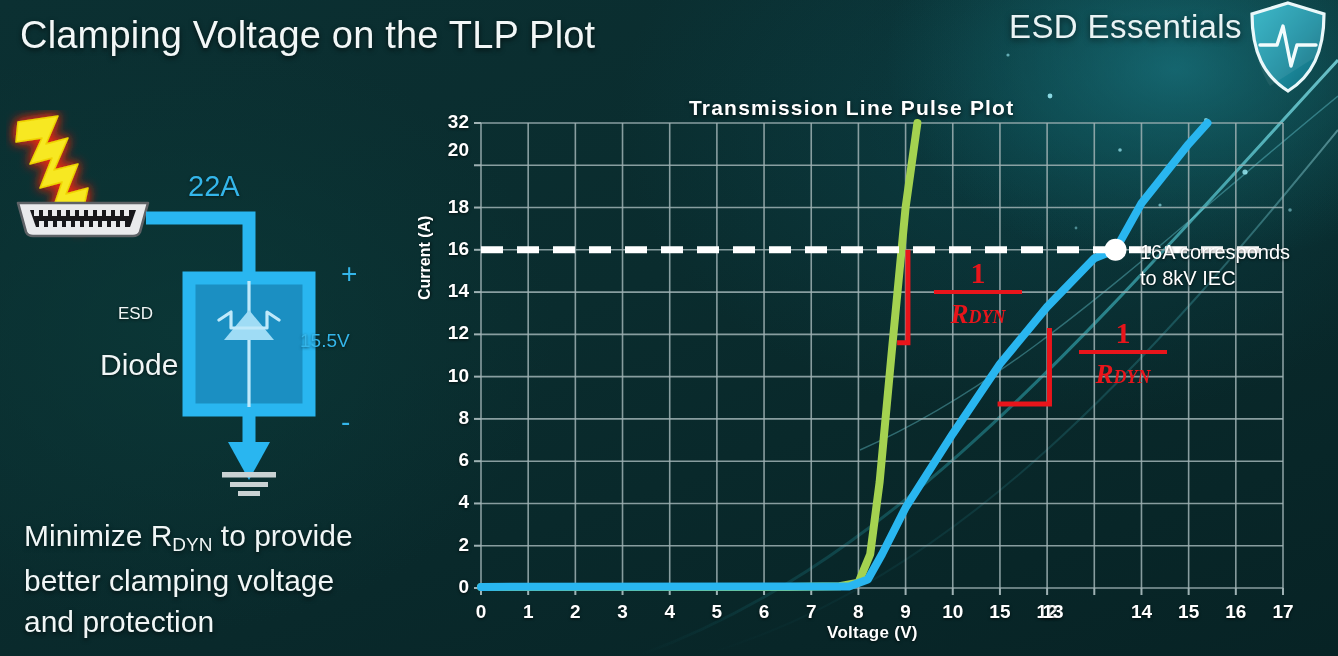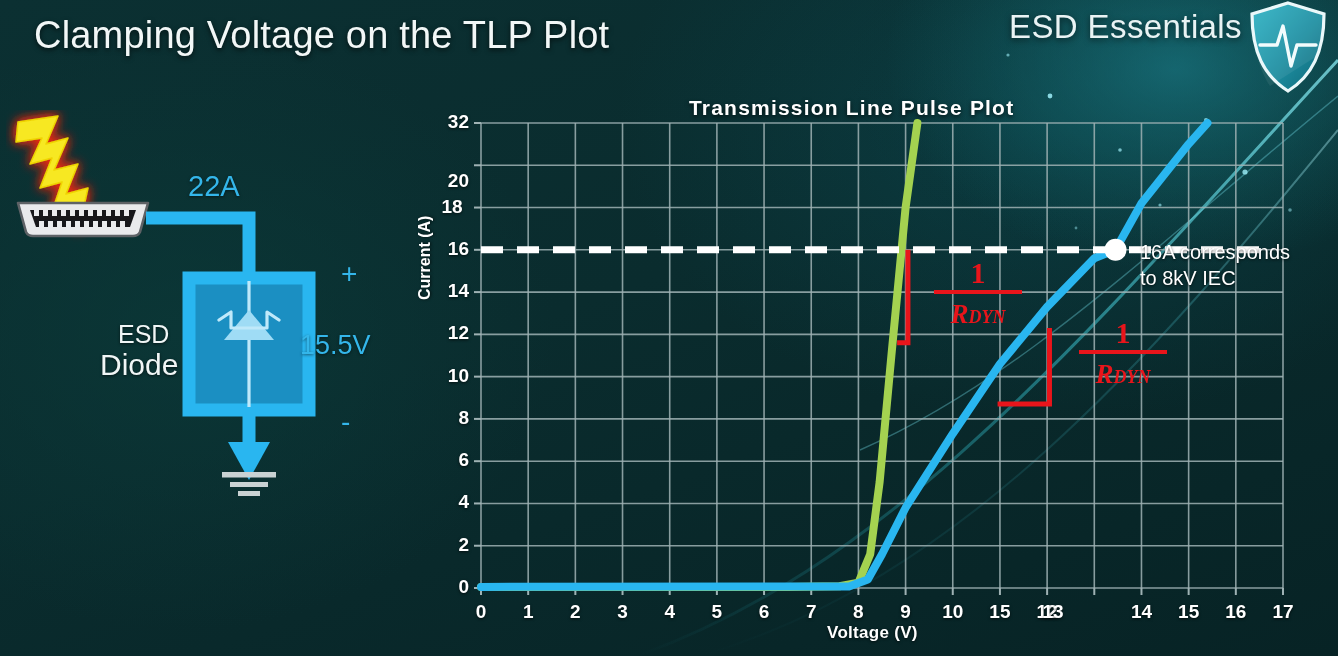--- a/index.html
+++ b/index.html
@@ -15,21 +15,21 @@
       radial-gradient(ellipse 420px 300px at 1180px 60px, rgba(18,120,125,0.55) 0%, rgba(10,45,47,0) 70%),
       radial-gradient(ellipse 600px 420px at 1050px 120px, rgba(12,80,90,0.45) 0%, rgba(10,45,47,0) 72%),
       radial-gradient(ellipse 500px 400px at 180px 330px, rgba(11,58,57,0.7) 0%, rgba(8,38,40,0) 75%),
       linear-gradient(160deg,#0b3032 0%,#0a2c2e 45%,#072325 100%);
     overflow:hidden;
   }
   
   .swoosh { position:absolute; left:0; top:0; width:1338px; height:656px; pointer-events:none; }
   
   .page-title {
-    position:absolute; left:34px; top:14px;
+    position:absolute; left:20px; top:14px;
     font-size:38px; color:#f2f7f7; font-weight:400;
     letter-spacing:0.2px; text-shadow:0 2px 5px rgba(0,0,0,.65);
     white-space:nowrap;
     text-align:right;
   }
   .brand {
     position:absolute; right:96px; top:8px;
     font-size:33px; color:#e9f3f4; font-weight:400;
     letter-spacing:0.4px; text-shadow:0 2px 6px rgba(0,0,0,.6);
     white-space:nowrap;
@@ -45,26 +45,26 @@
   .lbl-plus {
     position:absolute; left:341px; top:258px;
     font-size:28px; color:#34b6ea;
   }
   .lbl-minus {
     position:absolute; left:341px; top:406px;
     font-size:28px; color:#34b6ea;
   }
   .lbl-155 {
     position:absolute; left:300px; top:330px;
-    font-size:27px; color:#34b6ea; text-shadow:0 1px 3px rgba(0,0,0,.5);
+    font-size:19px; color:#34b6ea; text-shadow:0 1px 3px rgba(0,0,0,.5);
     white-space:nowrap;
   }
   .lbl-esd1 {
-    position:absolute; left:118px; top:320px;
-    font-size:25px; color:#f0f6f6; text-shadow:0 1px 3px rgba(0,0,0,.6);
+    position:absolute; left:118px; top:304px;
+    font-size:17px; color:#f0f6f6; text-shadow:0 1px 3px rgba(0,0,0,.6);
   }
   .lbl-esd2 {
     position:absolute; left:100px; top:348px;
     font-size:30px; color:#f0f6f6; text-shadow:0 1px 3px rgba(0,0,0,.6);text-align:center;
   }
   .circuit { position:absolute; left:0px; top:150px; width:430px; height:350px; }
   .caption {
     position:absolute; left:24px; top:515px; width:420px;
     font-size:30px; line-height:41px; color:#f0f6f6;
     text-shadow:0 2px 4px rgba(0,0,0,.6);
@@ -236,41 +236,46 @@
     <rect x="238" y="341" width="22" height="5" fill="#c9d2d3"></rect>
   </svg>
 
   <div class="lbl-22a">22A</div>
   <div class="lbl-plus">+</div>
   <div class="lbl-minus">-</div>
   <div class="lbl-155">15.5V</div>
   <div class="lbl-esd1">ESD</div>
   <div class="lbl-esd2">Diode</div>
 
+  <div class="caption">
+    <span>Minimize R</span><sub>DYN</sub><span> to provide</span><br>
+    <span>better clamping voltage</span><br>
+    <span>and protection</span>
+  </div>
 
   <div class="chart-wrap">
     <div class="chart-title">Transmission Line Pulse Plot</div>
 
     <div class="axis-label-y-holder">
       <div class="axis-label-y">Current (A)</div>
     </div>
     <div class="axis-label-x">Voltage (V)</div>
 
     <div id="yticks">
         <div class="ytick" style="left: 435px; top: 576px;">0</div>
         <div class="ytick" style="left: 435px; top: 533.727px;">2</div>
         <div class="ytick" style="left: 435px; top: 491.455px;">4</div>
         <div class="ytick" style="left: 435px; top: 449.182px;">6</div>
         <div class="ytick" style="left: 435px; top: 406.909px;">8</div>
         <div class="ytick" style="left: 435px; top: 364.636px;">10</div>
         <div class="ytick" style="left: 435px; top: 322.364px;">12</div>
         <div class="ytick" style="left: 435px; top: 280.091px;">14</div>
         <div class="ytick" style="left: 435px; top: 237.818px;">16</div>
-        <div class="ytick" style="left: 435px; top: 195.545px; text-align: center;">18</div>
-        <div class="ytick" style="left: 435px; top: 170px;">20</div>
+        <div class="ytick" style="left: 435px; top: 195.545px;">18</div>
+        <div class="ytick" style="left: 435px; top: 139px;">20</div>
         <div class="ytick" style="left: 435px; top: 111px;">32</div>
       </div>
     <div id="xticks">
         <div class="xtick" style="left: 464px; top: 601px;">0</div>
         <div class="xtick" style="left: 511.176px; top: 601px;">1</div>
         <div class="xtick" style="left: 558.353px; top: 601px;">2</div>
         <div class="xtick" style="left: 605.529px; top: 601px;">3</div>
         <div class="xtick" style="left: 652.706px; top: 601px;">4</div>
         <div class="xtick" style="left: 699.882px; top: 601px;">5</div>
         <div class="xtick" style="left: 747.059px; top: 601px;">6</div>

